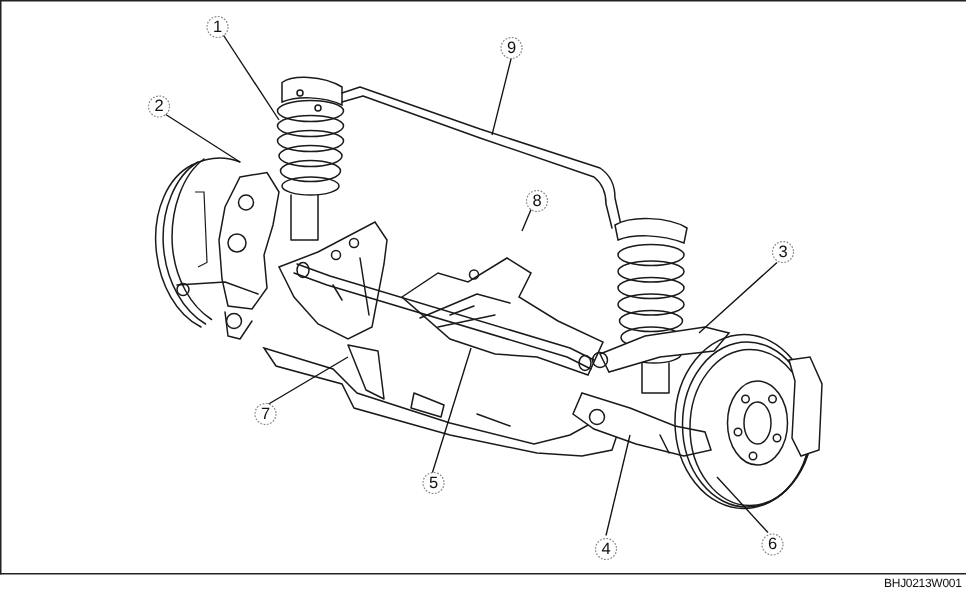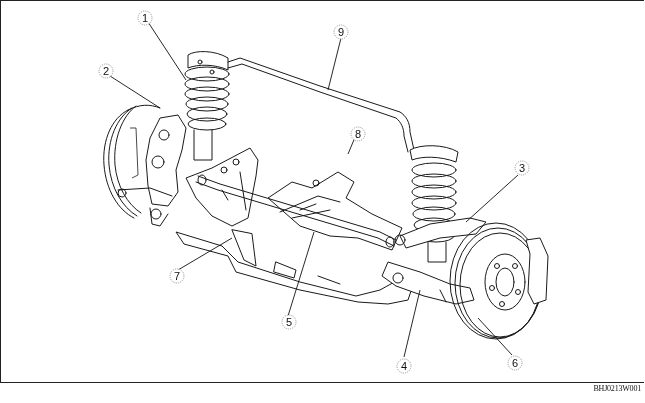--- a/index.html
+++ b/index.html
@@ -8,21 +8,21 @@
     #frame { position: absolute; left: 0; top: 0; width: 643px; height: 381px;
              border: 1px solid #222; border-right: none; box-sizing: content-box; }
     #drawing { position: absolute; left: 0; top: 0; width: 645px; height: 383px; }
     .ln { fill: none; stroke: #1a1a1a; stroke-width: 1; stroke-linejoin: round; stroke-linecap: round; }
     .ln2 { fill: none; stroke: #1a1a1a; stroke-width: 0.8; }
     .fillw { fill: #ffffff; stroke: #1a1a1a; stroke-width: 1; }
     .leader { stroke: #111; stroke-width: 0.9; fill: none; }
     .callout-circle { fill: #fff; stroke: #888; stroke-width: 0.8; stroke-dasharray: 1.2 1; }
     .callout-text { font-family: "Liberation Sans", sans-serif; font-size: 11px; fill: #111; text-anchor: middle; dominant-baseline: central; }
     #figure-code { position: absolute; right: 4px; top: 384px; font-size: 8px; color: #111;
-                   font-family: Liberation Serif, serif; letter-spacing: -0.2px; }
+                   font-family: Liberation Sans, sans-serif; letter-spacing: -0.2px; }
   </style>
 </head>
 <body>
 
 <div id="frame"></div>
 
 <svg id="drawing" viewBox="0 0 645 383">
 
   <g>
     <path class="ln" d="M128,110 C112,118 102,140 104,165 C106,190 118,210 134,218"></path>

